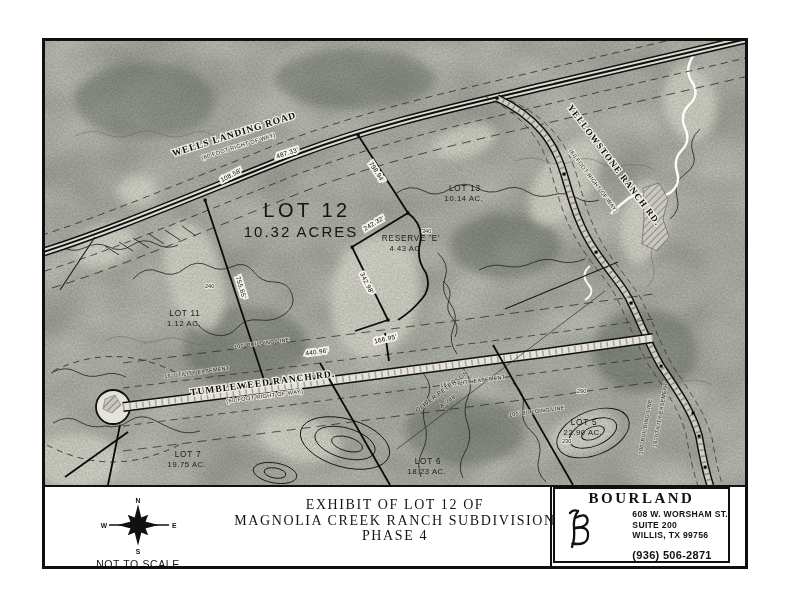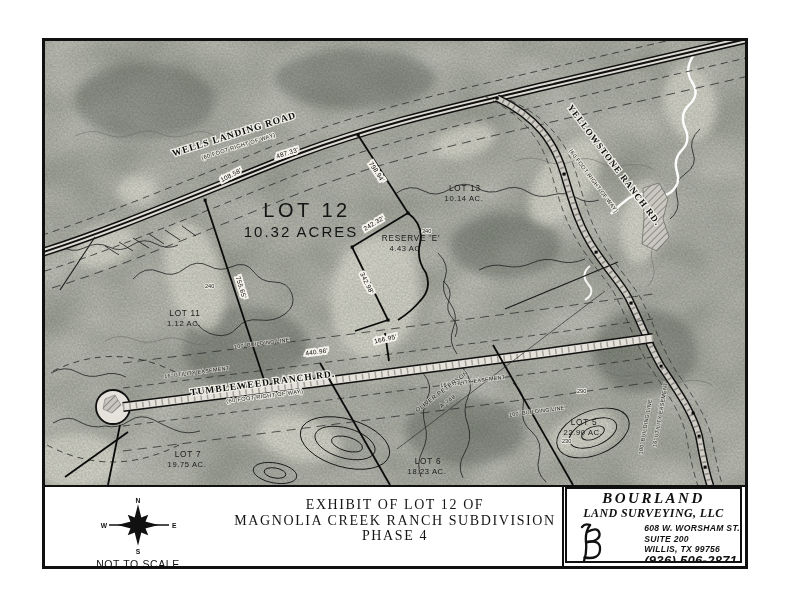--- a/index.html
+++ b/index.html
@@ -11,29 +11,29 @@
   
   .titlebar{position:absolute;left:0;right:0;bottom:0;height:81px;border-top:2px solid #101010;
             box-sizing:border-box;background:#fff;}
   .compass-wrap{position:absolute;left:18px;top:8px;width:150px;text-align:center;}
   .scale-note{position:absolute;left:0;width:150px;top:63px;font-size:10.5px;letter-spacing:.6px;color:#111;}
   .compass-label{font-size:6.5px;font-weight:bold;fill:#111;font-family:"Liberation Sans",sans-serif;}
   .title-text{position:absolute;left:0;width:700px;top:10px;text-align:center;pointer-events:none;}
   .title-text div{font-size:14px;letter-spacing:1.6px;line-height:15.5px;color:#151515;
                   font-family:Liberation Serif, serif;}
   
-  .firm-cell{position:absolute;right:0;top:0;bottom:0;width:183px;border-left:2px solid #101010;box-sizing:border-box;font-style:italic;}
+  .firm-cell{position:absolute;right:12px;top:0;bottom:0;width:183px;border-left:2px solid #101010;box-sizing:border-box;}
   .firm-box{position:absolute;left:1px;top:0px;right:3px;bottom:3px;border:2px solid #101010;
             text-align:center;overflow:hidden;}
   .firm-name1{font-family:"Liberation Serif",serif;font-weight:bold;font-size:15px;letter-spacing:2.5px;margin-top:1px;}
   .firm-name2{font-family:"Liberation Serif",serif;font-weight:bold;font-size:12px;letter-spacing:.4px;margin-top:-1px;}
   .firm-row{display:flex;align-items:flex-start;justify-content:space-between;margin-top:1px;}
   .firm-logo{flex:0 0 30px;margin-left:6px;}
   .firm-addr{text-align:left;font-size:8.6px;font-weight:bold;line-height:10.5px;letter-spacing:.3px;margin-left:2px;margin-top:1px;}
-  .firm-phone{font-size:13px;margin-top:1px;}
+  .firm-phone{font-size:11px;margin-top:9px;}
   
   text{font-family:"Liberation Sans",sans-serif;fill:#141414;}
   .roadname{font-family:"Liberation Serif",serif;font-weight:bold;fill:#0b0b0b;
             paint-order:stroke;stroke:#efeee6;stroke-width:2.6px;}
   .rowtxt{font-size:5.6px;letter-spacing:.4px;paint-order:stroke;stroke:#e9e8df;stroke-width:2px;}
   .lotname{font-size:8.2px;letter-spacing:.8px;fill:#1a1a1a;}
   .lotarea{font-size:7.6px;letter-spacing:.6px;fill:#1a1a1a;}
   .dim{font-size:6.4px;letter-spacing:.3px;fill:#0d0d0d;paint-order:stroke;stroke:#f4f2ea;stroke-width:4px;}
   .ease{font-size:5.4px;letter-spacing:.3px;fill:#222;paint-order:stroke;stroke:#e9e8df99;stroke-width:1.6px;}
   .cont{font-size:5.6px;fill:#1a1a1a;paint-order:stroke;stroke:#e9e8df;stroke-width:1.8px;}
@@ -281,21 +281,20 @@
 
       <div class="title-text">
         <div>EXHIBIT OF LOT 12 OF</div>
         <div>MAGNOLIA CREEK RANCH SUBDIVISION</div>
         <div>PHASE 4</div>
       </div>
 
       <div class="firm-cell">
         <div class="firm-box">
           <div class="firm-name1">BOURLAND</div>
-          <div class="firm-name2">LAND SURVEYING, LLC</div>
           <div class="firm-row">
             <svg class="firm-logo" width="28" height="42" viewBox="0 0 28 42">
               <g fill="none" stroke="#111" stroke-width="2.3" stroke-linecap="round">
                 <path d="M 16 3 q -5 -2 -8 2"></path>
                 <path d="M 16 3 Q 11 10 12 20 Q 13 31 10 39"></path>
                 <path d="M 13 10 q 11 -6 12.5 1.5 q 1.2 7 -12 8.5"></path>
                 <path d="M 13.5 20 q 13.5 -2.5 12.5 8 q -1 10 -15.5 7.5"></path>
               </g>
             </svg>
             <div class="firm-addr">

